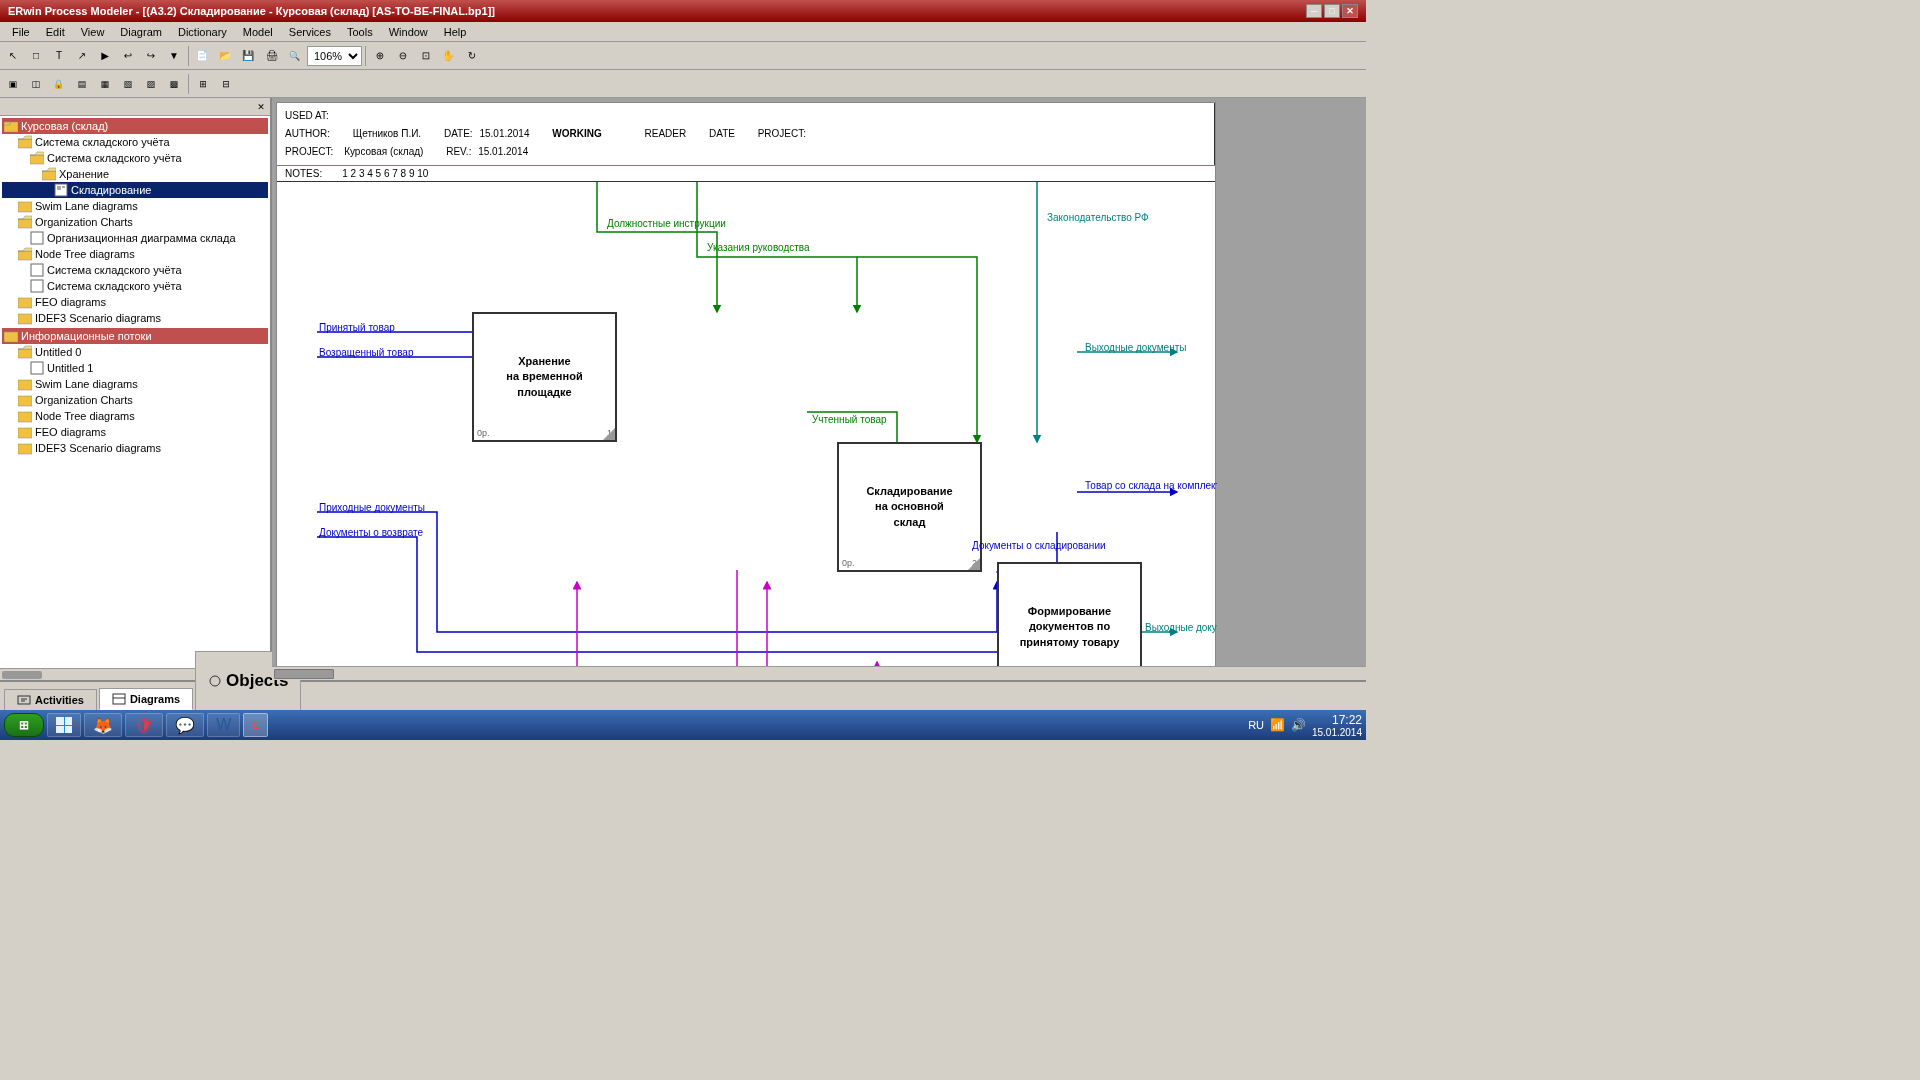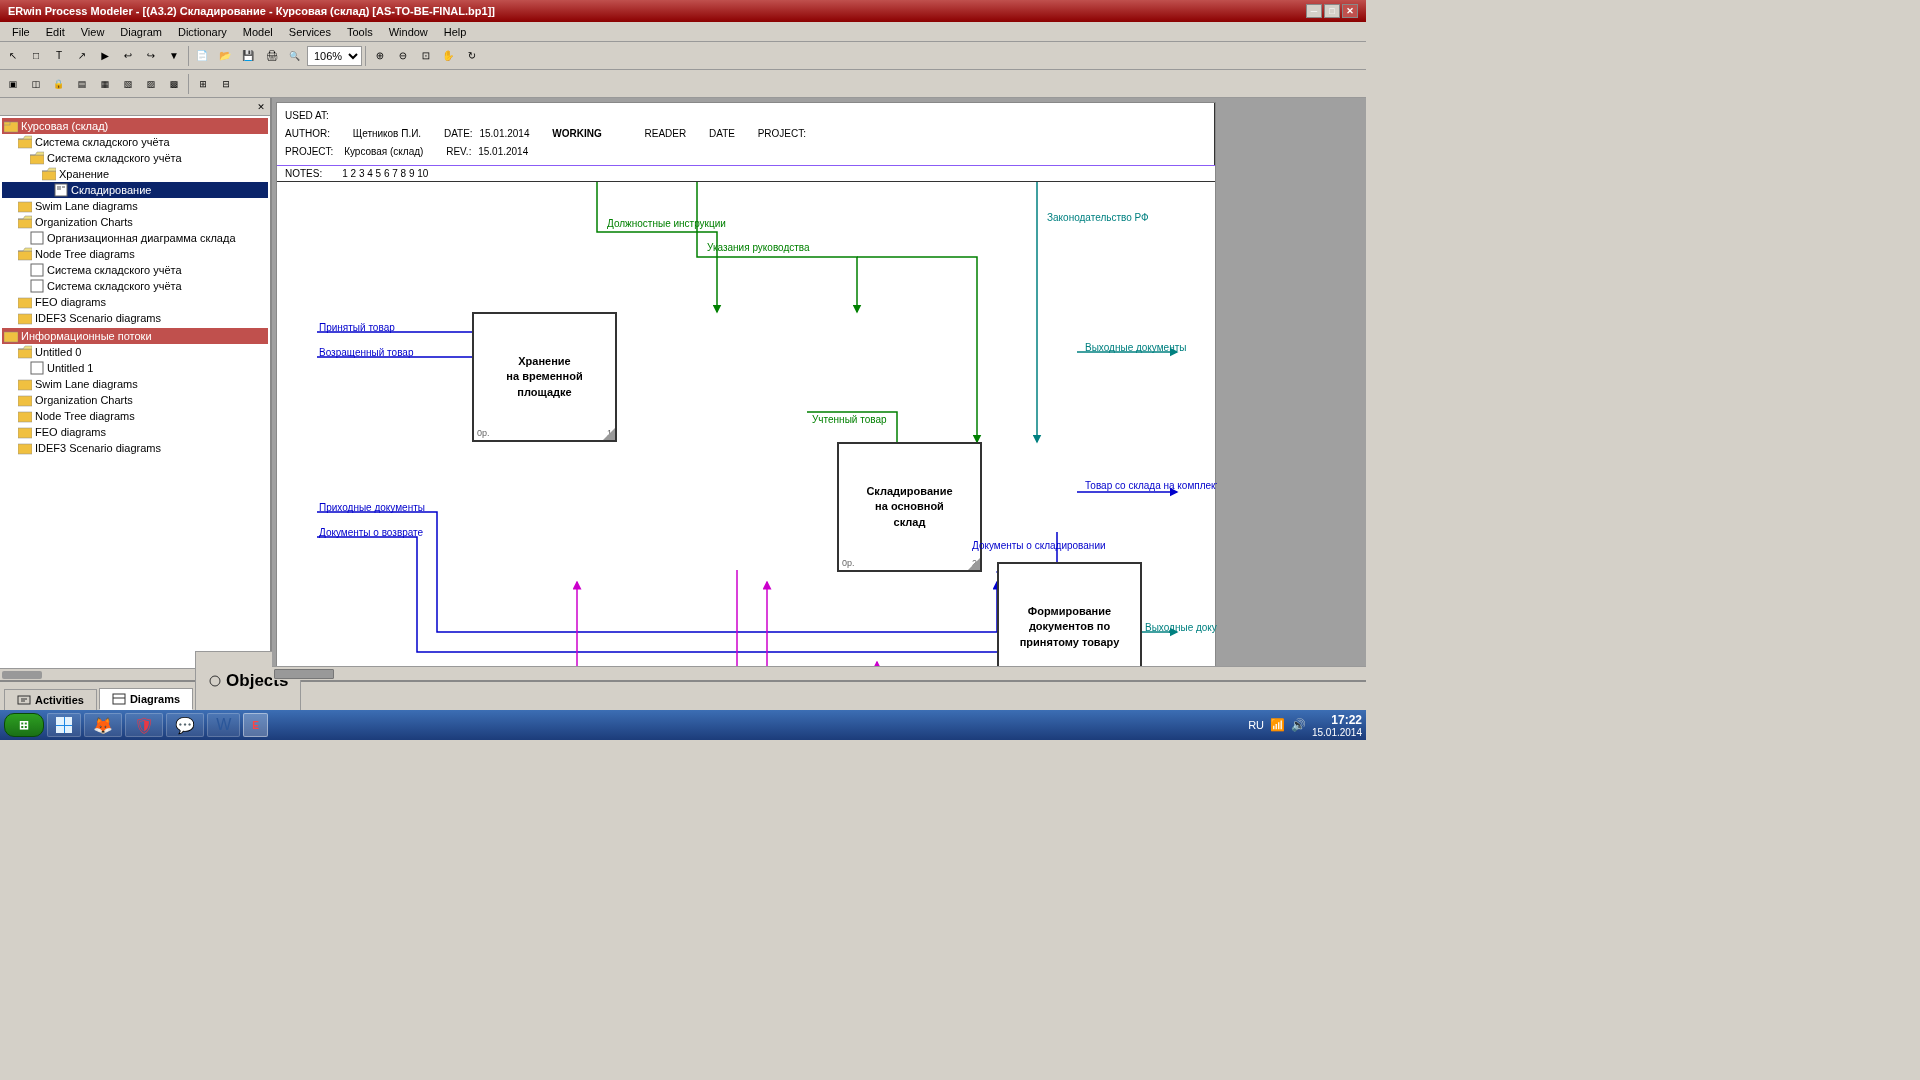--- a/index.html
+++ b/index.html
@@ -608,17 +608,17 @@
 
   <div style="display:flex;align-items:center;gap:4px;padding:2px 8px;background:rgba(255,255,255,0.25);border:1px solid rgba(255,255,255,0.4);border-radius:2px;color:white;font-size:10px;height:24px;">
     <span style="color:#ff4444;font-weight:bold;">E</span>
   </div>
 
   <div style="margin-left:auto;display:flex;align-items:center;gap:6px;color:white;font-size:11px;">
     <span>RU</span>
     <div style="font-size:12px;">📶</div>
     <div style="font-size:12px;">🔊</div>
     <div style="text-align:right;">
-      <div style="font-size:12px;font-weight:bold;">17:22</div>
+      <div style="font-size:12px;font-weight:normal;">17:22</div>
       <div style="font-size:10px;">15.01.2014</div>
     </div>
   </div>
 </div>
 
 </body></html>

